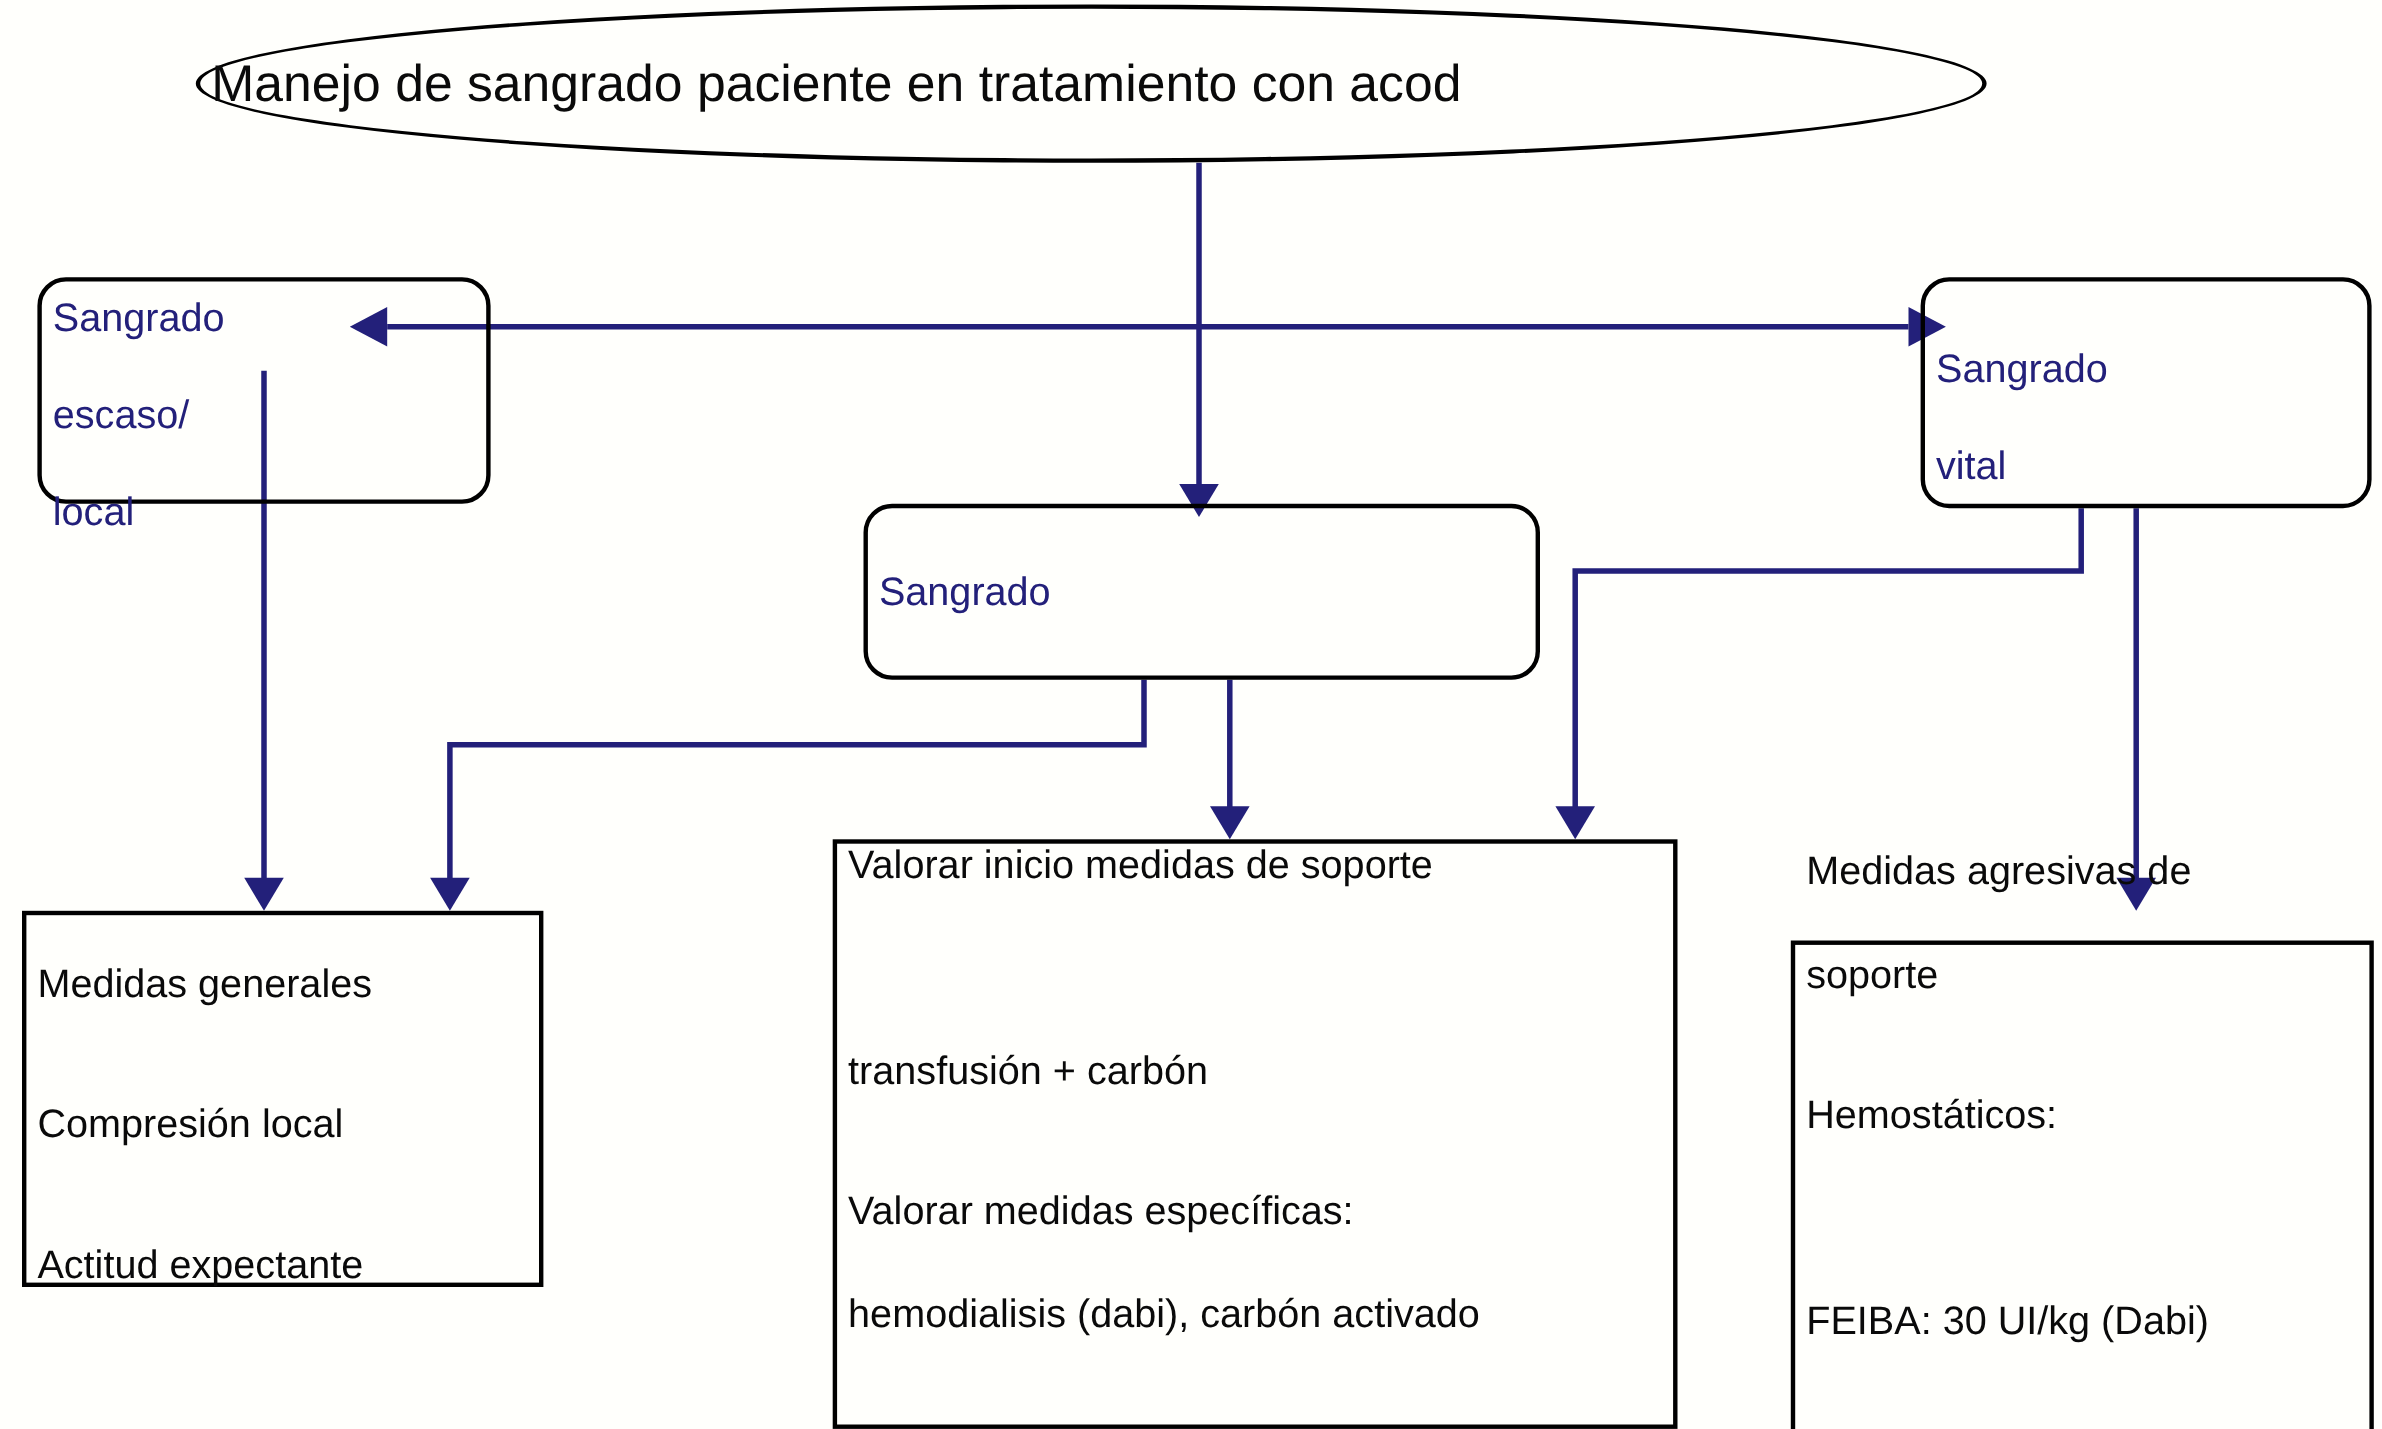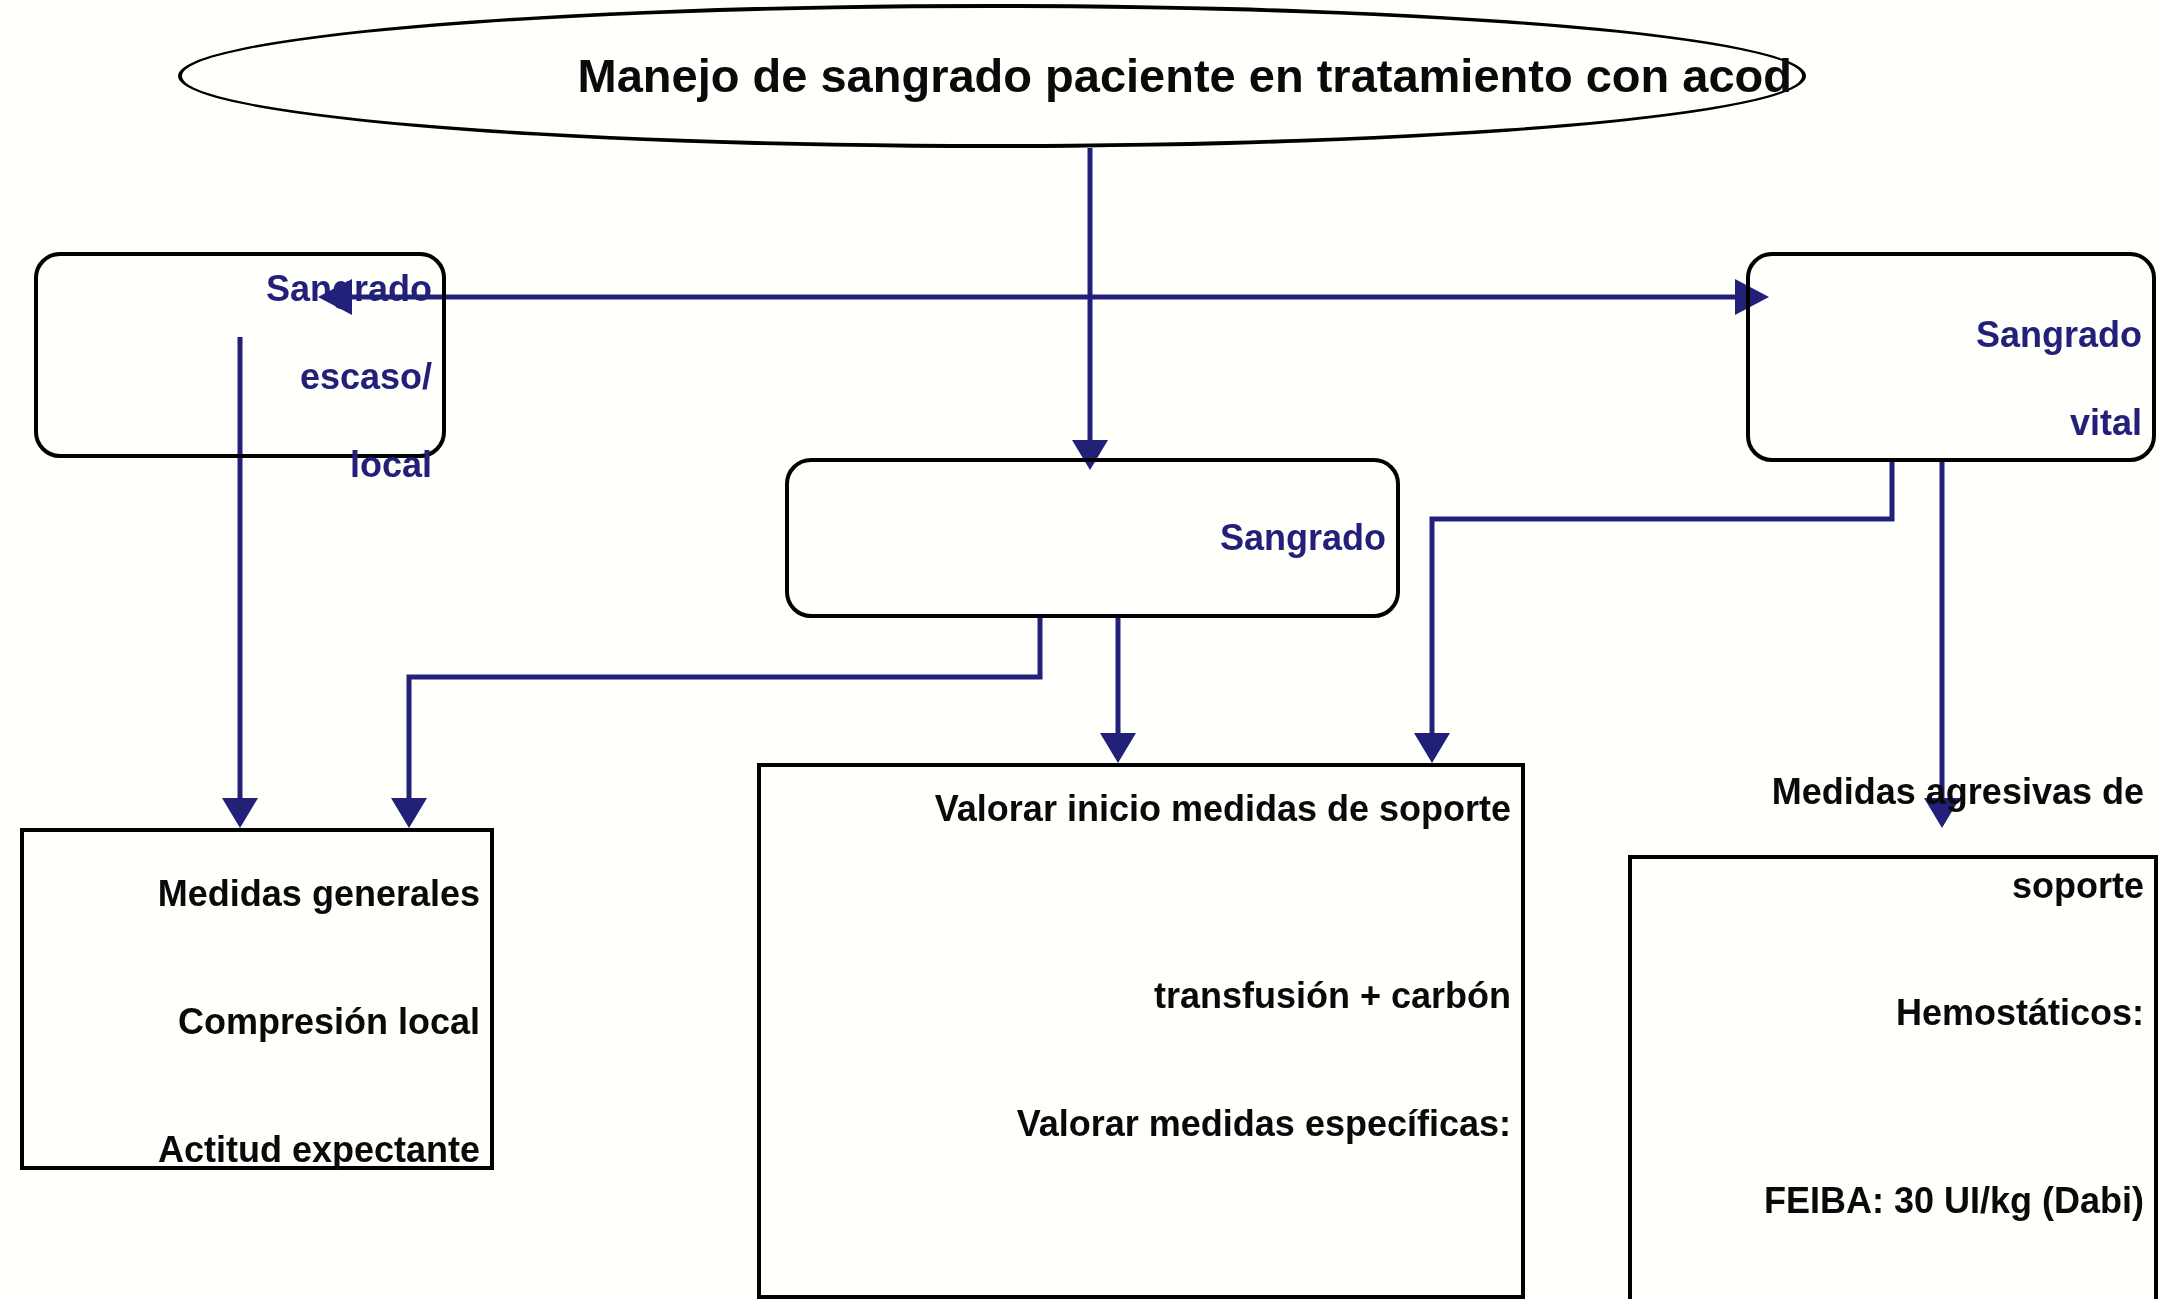--- a/index.html
+++ b/index.html
@@ -21,23 +21,22 @@
     width: 2165px;
     height: 1299px;
     pointer-events: none;
   }
   .node {
     position: absolute;
     box-sizing: border-box;
     display: flex;
     align-items: center;
     justify-content: center;
-    text-align: right;
+    text-align: left;
     background: transparent;
-    font-weight: bold;
   }
   .ellipse-node {
     border: 4px solid #000000;
     border-radius: 50%;
     color: #0a0a0a;
     font-size: 47px;
     line-height: 1.15;
   }
   .round-node {
     border: 4px solid #000000;
@@ -154,20 +153,21 @@
     </div>
   </div>
 
   <div class="node rect-node" style="left:709px; top:763px; width:768px; height:536px;margin-left:48px;">
     <div class="lines">
       <span>Valorar inicio medidas de soporte</span><br>
       <br>
       <span>transfusión + carbón</span>
       <span class="blank"></span>
       <span>Valorar medidas específicas:</span><br>
+      <span>hemodialisis (dabi), carbón activado</span>
       <span class="blank"></span>
       
     </div>
   </div>
 
   <div class="node rect-node" style="left:1628px; top:828px; width:530px; height:458px;margin-top:27px;">
     <div class="lines">
       <span>Medidas agresivas de</span><br>
       <span>soporte</span>
       <span class="blank"></span>

